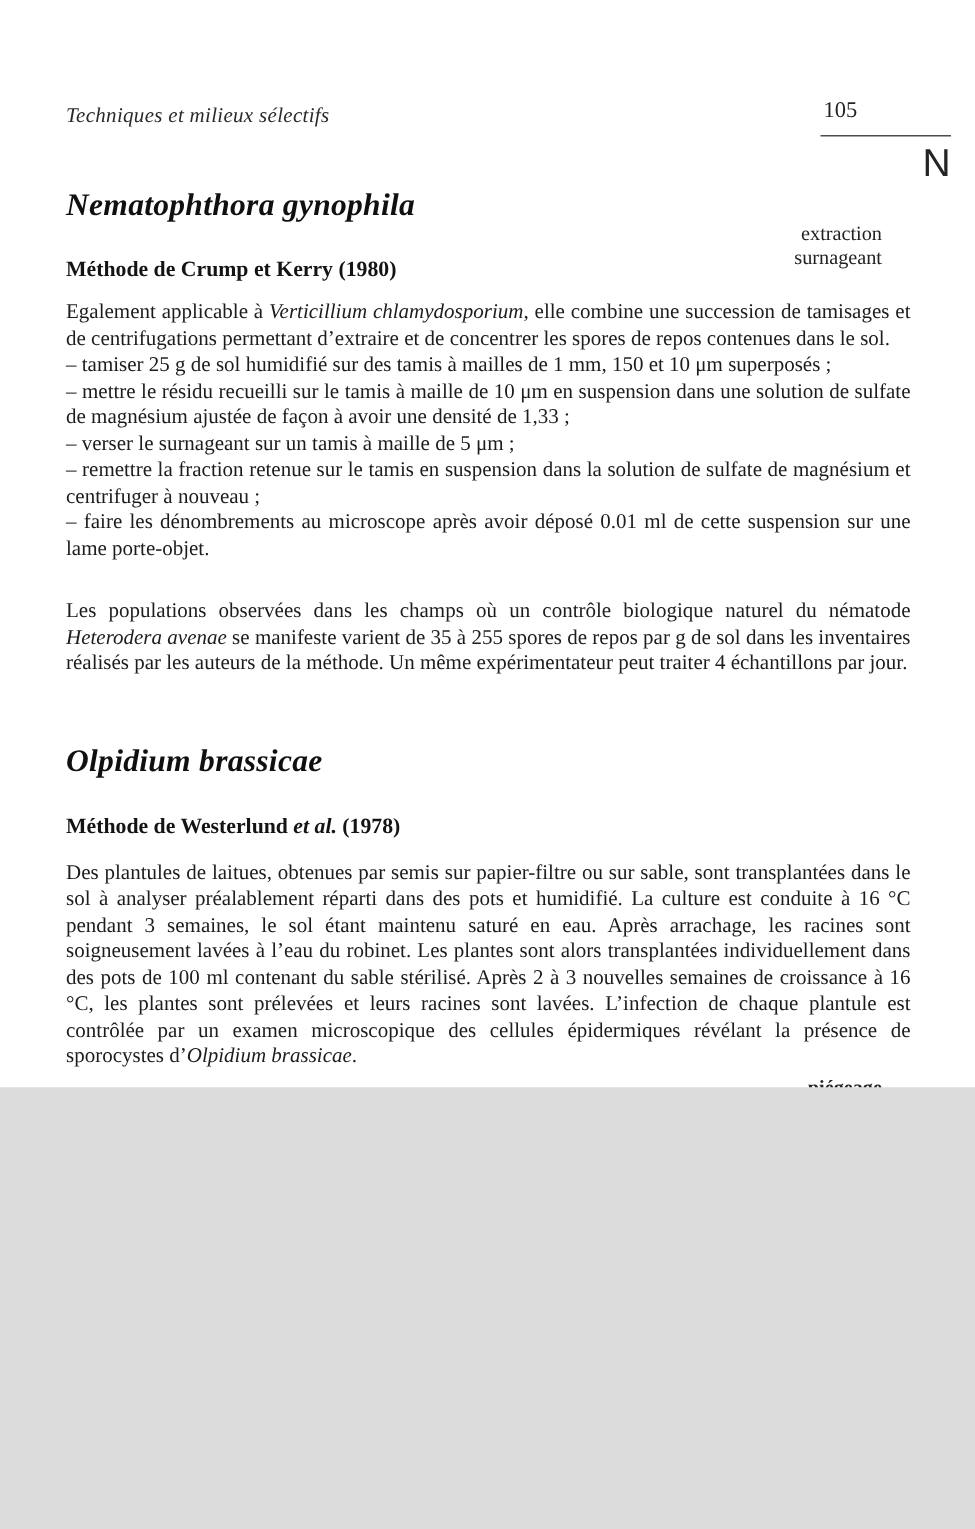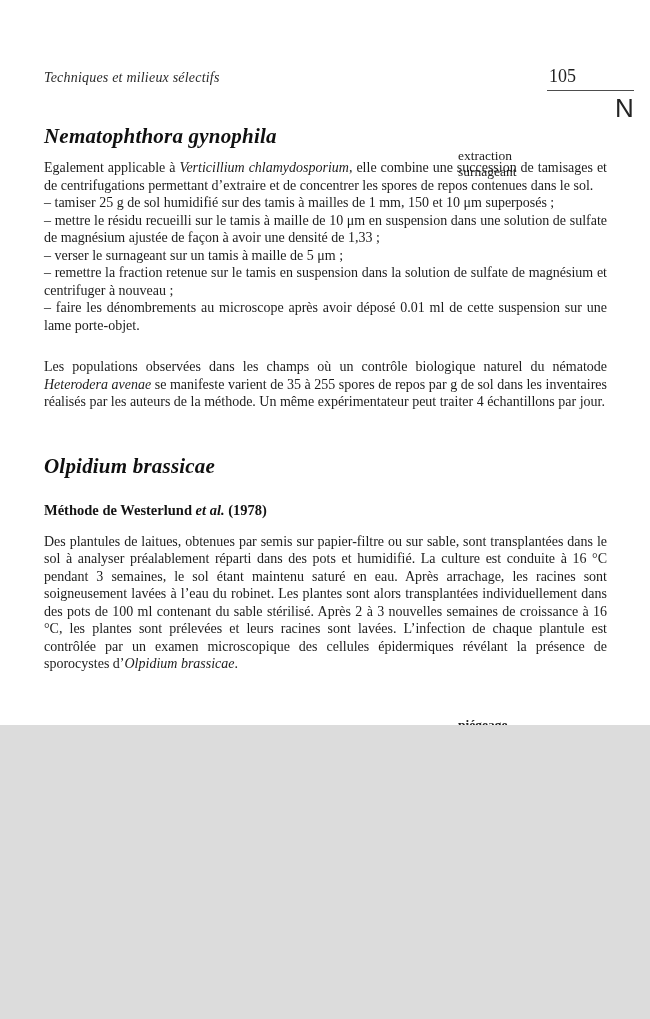--- a/index.html
+++ b/index.html
@@ -14,21 +14,21 @@
     padding-left:43px;
     -webkit-font-smoothing:antialiased;
   }
   .runhead{
     position:absolute;left:44px;top:70px;
     font-style:italic;font-size:14px;color:#2a2a2a;
     letter-spacing:.2px;
   }
   .pagenum{
     position:absolute;left:549px;top:66px;
-    font-size:18px;color:#222;
+    font-size:15px;color:#222;
   }
   .header-rule{
     position:absolute;left:547px;top:90px;width:87px;height:0;
     border-top:1.2px solid #4d4d4d;
   }
   .tab-letter{
     position:absolute;left:615px;top:95px;
     font-family:"Liberation Sans", sans-serif;
     font-size:26px;font-weight:400;color:#242424;line-height:1;
   }
@@ -42,21 +42,21 @@
     margin:0;
   }
   .sec-title.second{margin-top:43px;}
   .method{
     margin-top:23px;
     font-size:14.5px;font-weight:bold;color:#141414;line-height:18px;
   }
   .method .etal{font-style:italic;}
   .kw{
     position:absolute;left:458px;width:130px;
-    text-align:left;font-size:13.5px;line-height:16px;color:#222;
+    text-align:right;font-size:13.5px;line-height:16px;color:#222;
   }
   .kw1{top:148px;}
   .kw2{top:717px;font-weight:bold;}
   .body-p{
     font-size:14px;line-height:17.5px;
     text-align:justify;color:#1c1c1c;
   }
   .intro{margin-top:11px;}
   .closing{margin-top:24px;}
   .para2{margin-top:14px;}
@@ -81,20 +81,21 @@
   </div>
 
   <div class="kw kw2">
     <div>piégeage</div>
   </div>
 
   <div class="content">
 
     <h1 class="sec-title">Nematophthora gynophila</h1>
 
+    <p class="method">Méthode de Crump et Kerry (1980)</p>
 
     <p class="body-p intro"><span>Egalement applicable à </span><span class="sp">Verticillium chlamydosporium</span><span>, elle combine une succession de tamisages et de centrifugations permettant d’extraire et de concentrer les spores de repos contenues dans le sol.</span></p>
 
     <p class="body-p">– tamiser 25 g de sol humidifié sur des tamis à mailles de 1 mm, 150 et 10 μm superposés ;</p>
     <p class="body-p">– mettre le résidu recueilli sur le tamis à maille de 10 μm en suspension dans une solution de sulfate de magnésium ajustée de façon à avoir une densité de 1,33 ;</p>
     <p class="body-p">– verser le surnageant sur un tamis à maille de 5 μm ;</p>
     <p class="body-p">– remettre la fraction retenue sur le tamis en suspension dans la solution de sulfate de magnésium et centrifuger à nouveau ;</p>
     <p class="body-p">– faire les dénombrements au microscope après avoir déposé 0.01 ml de cette suspension sur une lame porte-objet.</p>
 
     <p class="body-p closing"><span>Les populations observées dans les champs où un contrôle biologique naturel du nématode </span><span class="sp">Heterodera avenae</span><span> se manifeste varient de 35 à 255 spores de repos par g de sol dans les inventaires réalisés par les auteurs de la méthode. Un même expérimentateur peut traiter 4 échantillons par jour.</span></p>

